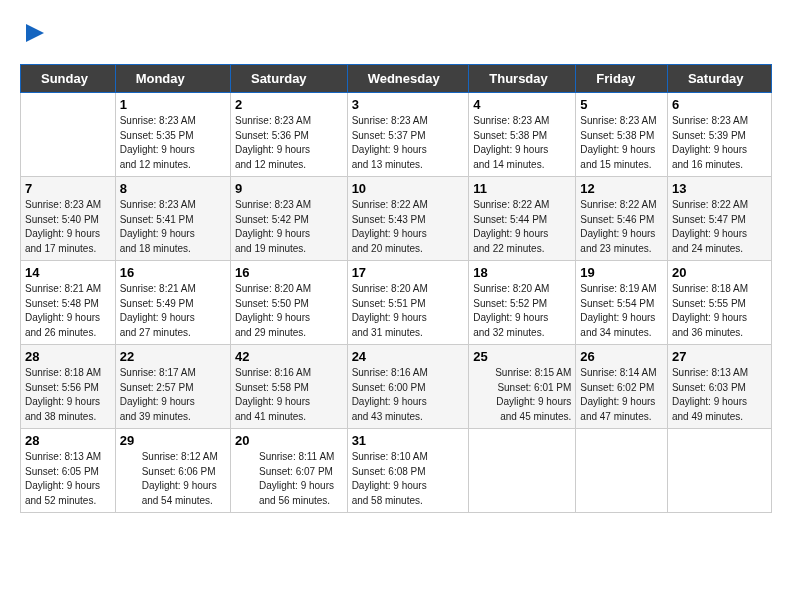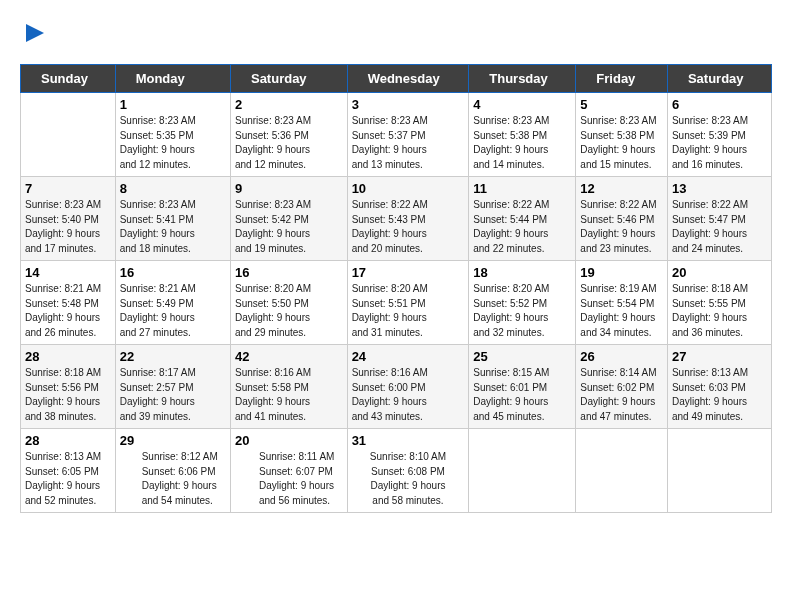--- a/index.html
+++ b/index.html
@@ -272,21 +272,21 @@
         </td>
         <td>
           <span class="day-number">24</span>
           <div class="day-info" style="white-space: pre-line;">Sunrise: 8:16 AM
 Sunset: 6:00 PM
 Daylight: 9 hours
 and 43 minutes.</div>
         </td>
         <td>
           <span class="day-number">25</span>
-          <div class="day-info" style="white-space: pre-line;">Sunrise: 8:15 AM
+          <div class="day-info" style="white-space: pre-line; text-align: right;">Sunrise: 8:15 AM
 Sunset: 6:01 PM
 Daylight: 9 hours
 and 45 minutes.</div>
         </td>
         <td>
           <span class="day-number">26</span>
           <div class="day-info" style="white-space: pre-line;">Sunrise: 8:14 AM
 Sunset: 6:02 PM
 Daylight: 9 hours
 and 47 minutes.</div>
@@ -316,21 +316,21 @@
         </td>
         <td>
           <span class="day-number">20</span>
           <div class="day-info" style="white-space: pre-line; margin-left: 24px;">Sunrise: 8:11 AM
 Sunset: 6:07 PM
 Daylight: 9 hours
 and 56 minutes.</div>
         </td>
         <td>
           <span class="day-number">31</span>
-          <div class="day-info" style="white-space: pre-line; text-align: center;">Sunrise: 8:10 AM
+          <div class="day-info" style="white-space: pre-line;">Sunrise: 8:10 AM
 Sunset: 6:08 PM
 Daylight: 9 hours
 and 58 minutes.</div>
         </td>
         <td class="empty"></td>
         <td class="empty"></td>
         <td class="empty"></td>
       </tr>
     </tbody>
 </table>

